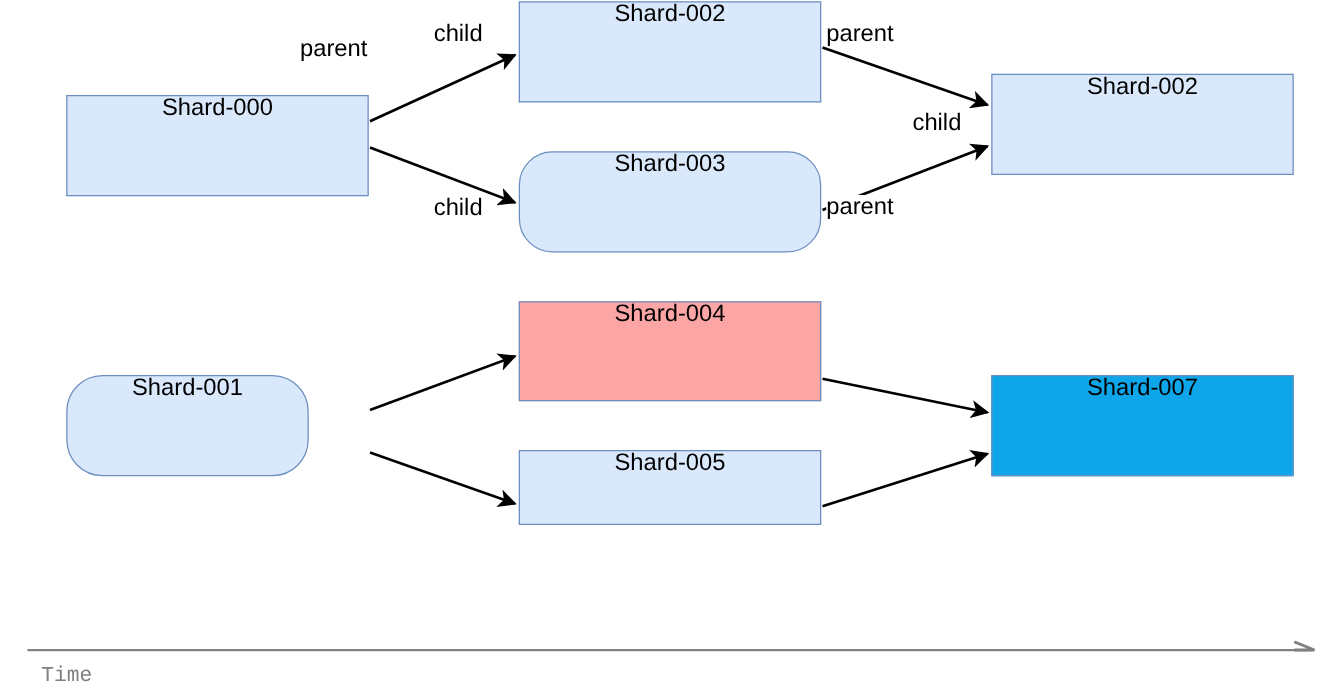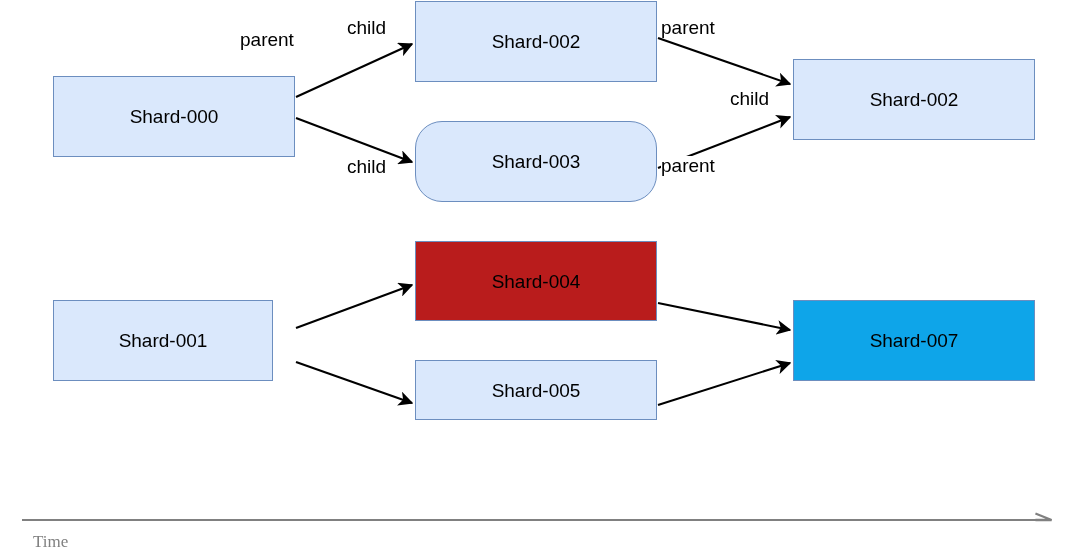--- a/index.html
+++ b/index.html
@@ -25,42 +25,41 @@
     width: 1072px;
     height: 556px;
     pointer-events: none;
   }
   .node {
     position: absolute;
     box-sizing: border-box;
     background: #dae8fc;
     border: 1.6px solid #6c8ebf;
     display: flex;
-    align-items: center;
     justify-content: center;
   }
   .node-label {
     font-family: "Liberation Sans", sans-serif;
     font-size: 19px;
     color: #000000;
     line-height: 1;
     white-space: nowrap;
   }
   .edge-label {
     position: absolute;
     font-family: "Liberation Sans", sans-serif;
     font-size: 19px;
     color: #000000;
     background: #ffffff;
     line-height: 1;
     white-space: nowrap;
   }
   .axis-caption {
     position: absolute;
-    font-family: Liberation Serif, serif;
+    font-family: Liberation Mono, monospace;
     font-size: 17px;
     color: #808080;
     line-height: 1;
     white-space: nowrap;
   }
 </style>
 </head>
 <body>
 
 <div id="canvas">
@@ -86,30 +85,30 @@
         <path d="M 658 405 L 790 363" fill="none" stroke="#000000" stroke-width="2.1" marker-end="url(#arrow-solid)"></path>
       </g>
 
     <line id="time-axis-line" stroke="#808080" stroke-width="1.8" marker-end="url(#arrow-open)" x1="22" y1="520" x2="1050" y2="520"></line>
   </svg>
 
   <div id="nodes-group">
       <div class="node" style="left: 53px; top: 60px; width: 242px; height: 81px; background: rgb(218, 232, 252); border-color: rgb(108, 142, 191); margin-top: 16px;">
         <span class="node-label">Shard-000</span>
       </div>
-      <div class="node" style="left: 53px; top: 300px; width: 220px; height: 81px; background: rgb(218, 232, 252); border-color: rgb(108, 142, 191);">
+      <div class="node" style="left: 53px; top: 300px; width: 194px; height: 81px; background: rgb(218, 232, 252); border-color: rgb(108, 142, 191); border-radius: 29px;">
         <span class="node-label">Shard-001</span>
       </div>
       <div class="node" style="left: 415px; top: 1px; width: 242px; height: 81px; background: rgb(218, 232, 252); border-color: rgb(108, 142, 191);">
         <span class="node-label">Shard-002</span>
       </div>
       <div class="node" style="left: 415px; top: 121px; width: 242px; height: 81px; background: rgb(218, 232, 252); border-color: rgb(108, 142, 191); border-radius: 27px;">
         <span class="node-label">Shard-003</span>
       </div>
-      <div class="node" style="left: 415px; top: 241px; width: 242px; height: 80px; background: #b91c1c; border-color: rgb(108, 142, 191);">
+      <div class="node" style="left: 415px; top: 241px; width: 242px; height: 80px; background: #fca5a5; border-color: rgb(108, 142, 191);">
         <span class="node-label">Shard-004</span>
       </div>
       <div class="node" style="left: 415px; top: 360px; width: 242px; height: 60px; background: rgb(218, 232, 252); border-color: rgb(108, 142, 191);">
         <span class="node-label">Shard-005</span>
       </div>
       <div class="node" style="left: 793px; top: 59px; width: 242px; height: 81px; background: rgb(218, 232, 252); border-color: rgb(108, 142, 191);">
         <span class="node-label">Shard-002</span>
       </div>
       <div class="node" style="left: 793px; top: 300px; width: 242px; height: 81px; background: #0ea5e9; border-color: rgb(108, 142, 191);">
         <span class="node-label">Shard-007</span>

